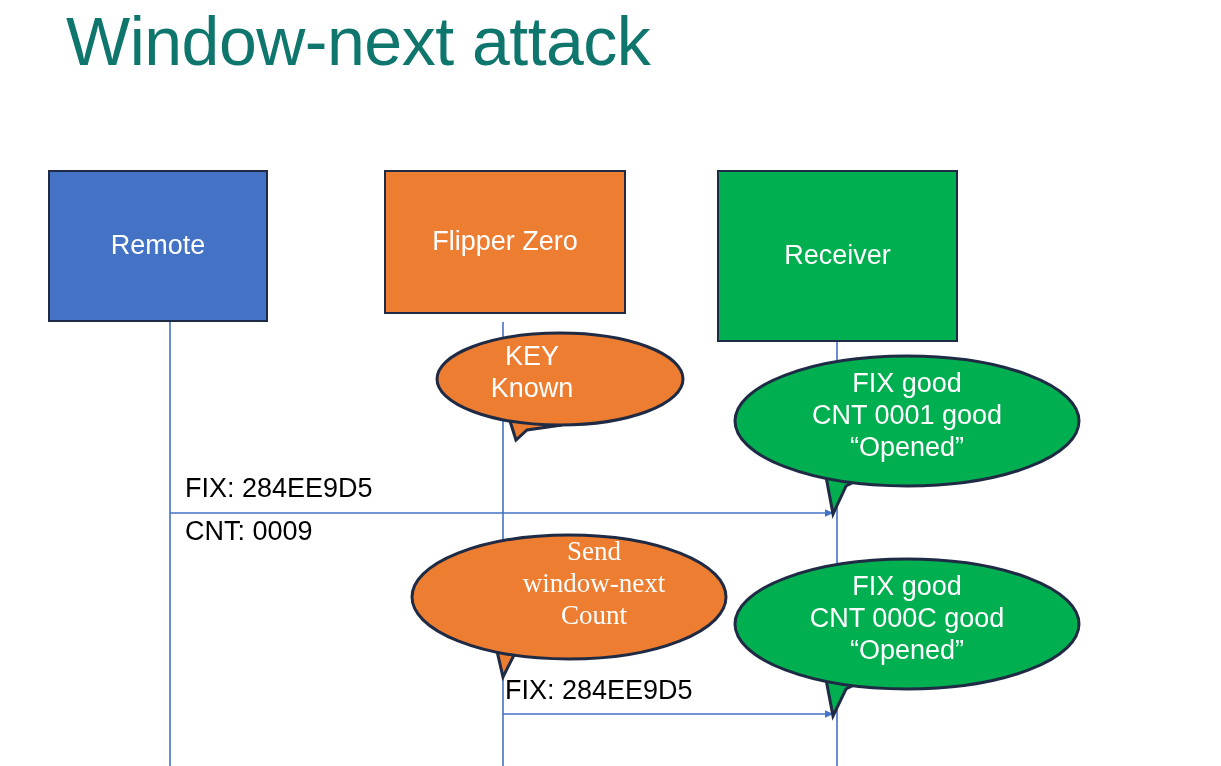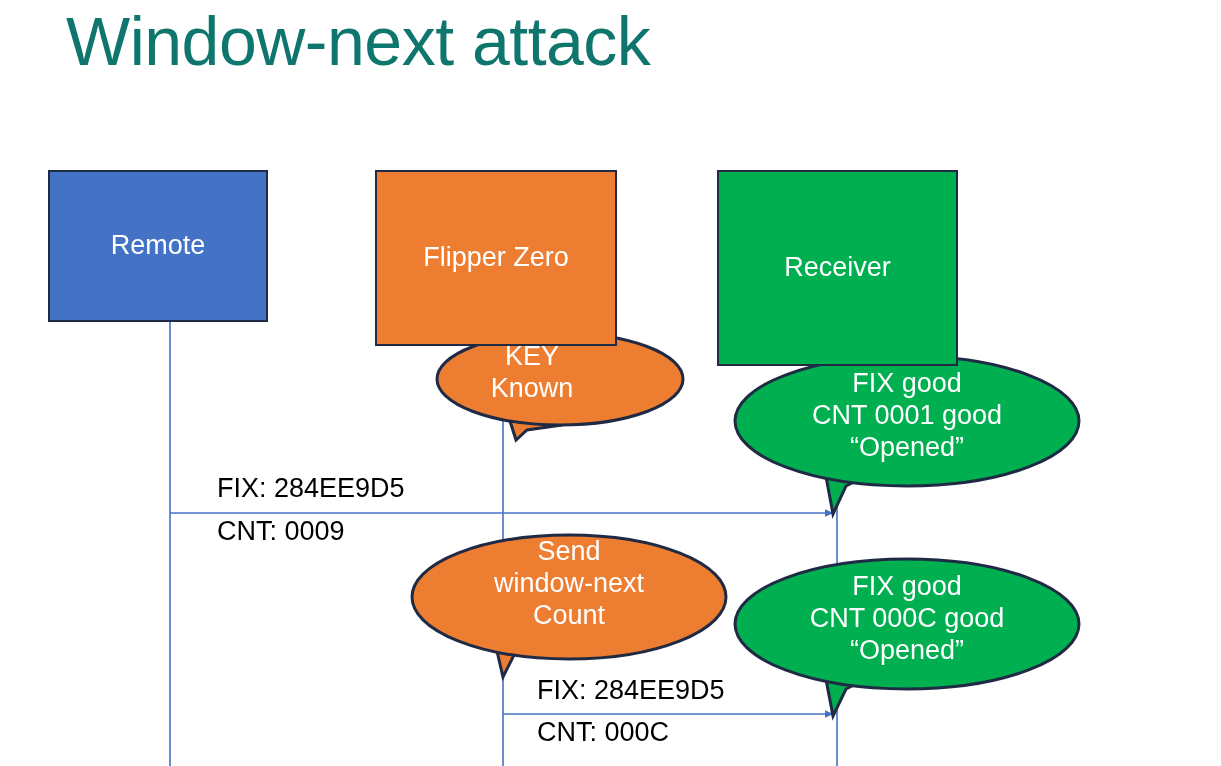--- a/index.html
+++ b/index.html
@@ -58,21 +58,20 @@
     text-align: center;
     white-space: pre-line;
     pointer-events: none;
   }
   .msg-label {
     position: absolute;
     color: #000000;
     font-size: 27px;
     line-height: 1.1;
     white-space: nowrap;
-    margin-left: 32px;
   }
 </style>
 </head>
 <body>
 
 <div id="slide">
 
   <div class="slide-title">Window-next attack</div>
 
   <svg id="diagram-svg" viewBox="0 0 1221 766">
@@ -123,44 +122,43 @@
                L 824 669
                Z" fill="#00B050" stroke="#1F2A44" stroke-width="3"></path>
       <ellipse cx="907" cy="624" rx="172" ry="65" fill="#00B050" stroke="#1F2A44" stroke-width="3"></ellipse>
     </g>
   </svg>
 
   <div class="actor-box" style="left:48px; top:170px; width:220px; height:152px; background:#4472C4;">
     <span class="actor-label">Remote</span>
   </div>
 
-  <div class="actor-box" style="left:375px; top:170px; width:242px; height:176px; background:#ED7D31;">
+  <div class="actor-box" style="left:384px; top:170px; width:242px; height:144px; background:#ED7D31;">
     <span class="actor-label">Flipper Zero</span>
   </div>
 
-  <div class="actor-box" style="left:717px; top:170px; width:241px; height:196px; background:#00B050;">
+  <div class="actor-box" style="left:717px; top:170px; width:241px; height:172px; background:#00B050;">
     <span class="actor-label">Receiver</span>
   </div>
 
   <div class="callout-text" style="left:442px; top:341px; width:180px;">KEY
 Known</div>
 
   <div class="callout-text" style="left:752px; top:368px; width:310px;">FIX good
 CNT 0001 good
 “Opened”</div>
 
-  <div class="callout-text" style="left:425px; top:536px; width:288px;">Send
+  <div class="callout-text" style="left:450px; top:536px; width:288px;font-family:Liberation Serif, serif;">Send
 window-next
 Count</div>
 
   <div class="callout-text" style="left:752px; top:571px; width:310px;">FIX good
 CNT 000C good
 “Opened”</div>
 
   <div class="msg-label" style="left:185px; top:474px;">FIX: 284EE9D5</div>
 
   <div class="msg-label" style="left:185px; top:517px;">CNT: 0009</div>
 
   <div class="msg-label" style="left:505px; top:676px;">FIX: 284EE9D5</div>
 
-  <div class="msg-label" style="left:505px; top:718px;">CNT: 000C</div>
 
 </div>
 
 </body></html>

